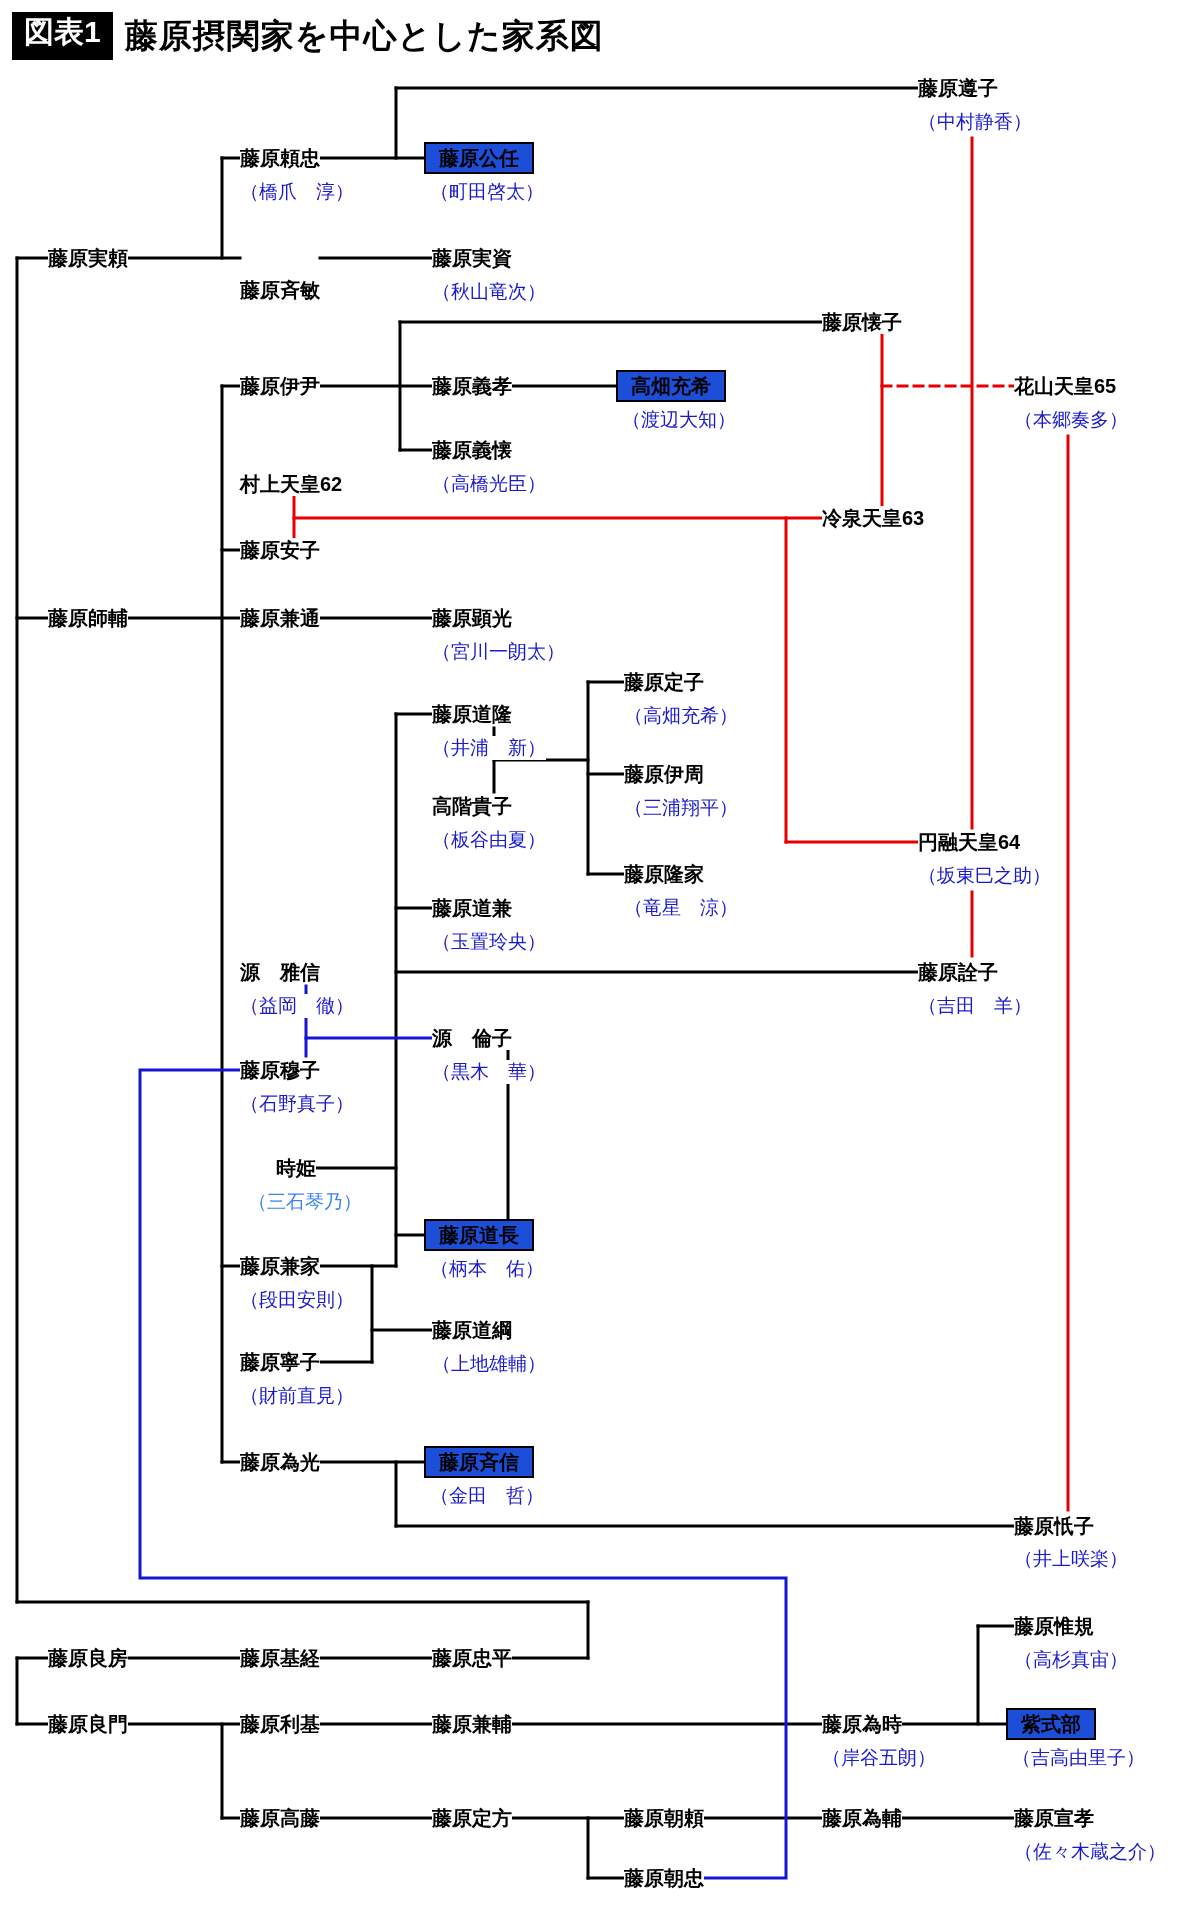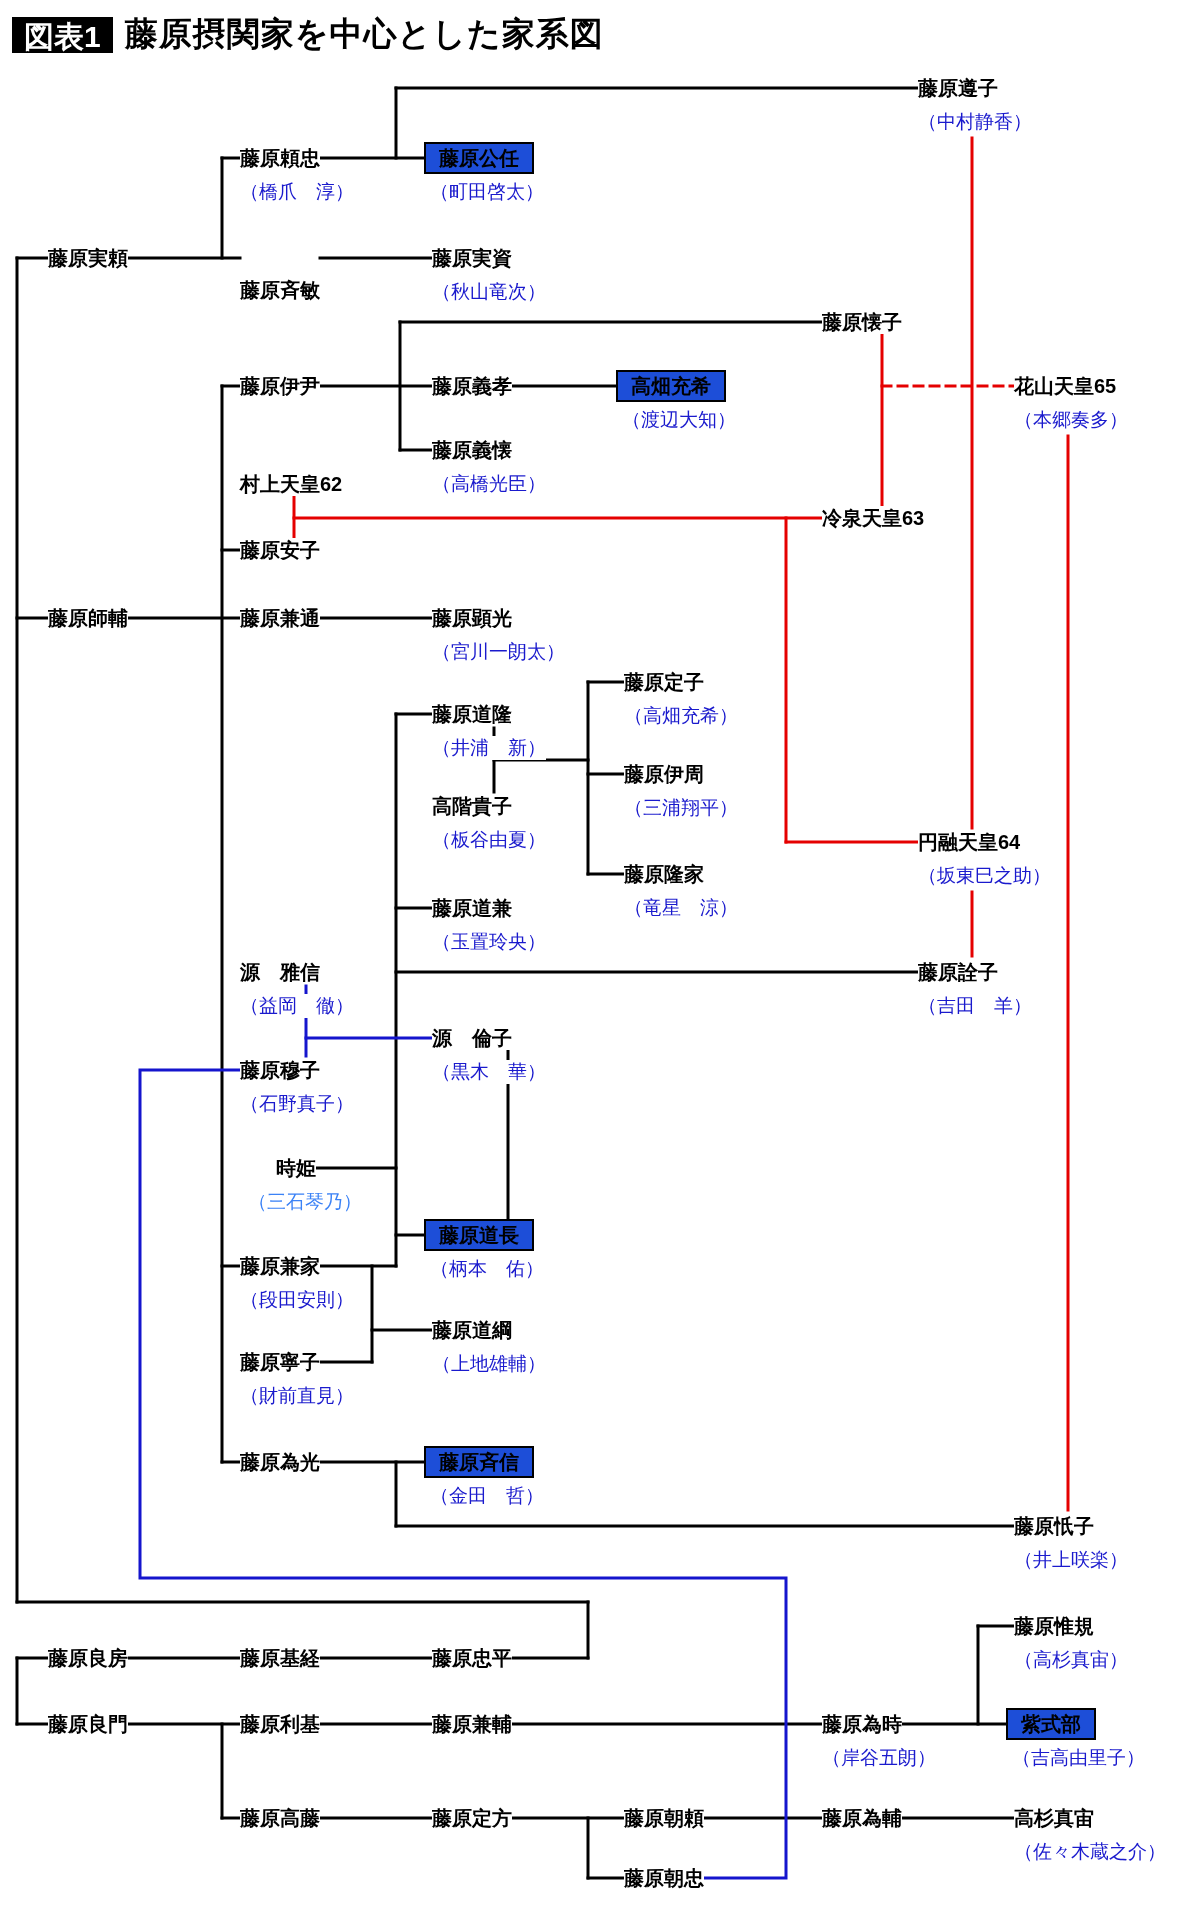--- a/index.html
+++ b/index.html
@@ -10,21 +10,21 @@
     font-family:"Liberation Sans","DejaVu Sans",sans-serif;
     overflow:hidden;
   }
   .titlebar{
     position:absolute;left:12px;top:12px;z-index:3;
     display:flex;align-items:center;gap:12px;
   }
   .tag{
     background:#000;color:#fff;
     font-size:30px;font-weight:700;
-    padding:3px 12px 0 12px;line-height:1.1;
+    padding:3px 12px 12px 12px;line-height:1.1;
   }
   .heading{
     font-size:33px;font-weight:700;color:#000;letter-spacing:1px;
   }
   #edges{position:absolute;left:0;top:0;z-index:1;}
   #nodes{position:absolute;left:0;top:0;width:100%;height:100%;z-index:2;}
   .node{position:absolute;white-space:nowrap;z-index:2;}
   .pname{
     display:inline-block;
     font-size:20px;line-height:24px;font-weight:600;color:#000;
@@ -163,31 +163,31 @@
       <div class="node" style="left: 918px; top: 960px;"><span class="pname">藤原詮子</span><span class="actor" style="color: rgb(26, 26, 205);">（吉田　羊）</span></div>
       <div class="node" style="left: 432px; top: 1026px;"><span class="pname">源　倫子</span><span class="actor" style="color: rgb(26, 26, 205);">（黒木　華）</span></div>
       <div class="node" style="left: 240px; top: 1058px;"><span class="pname">藤原穆子</span><span class="actor" style="color: rgb(26, 26, 205);">（石野真子）</span></div>
       <div class="node" style="left: 248px; top: 1156px;"><span class="pname" style="margin-left: 28px;">時姫</span><span class="actor" style="color: #3b82f6; text-align: center;">（三石琴乃）</span></div>
       <div class="node boxed" style="left: 424px; top: 1219px;"><span class="pname">藤原道長</span><span class="actor" style="color: rgb(26, 26, 205);">（柄本　佑）</span></div>
       <div class="node" style="left: 240px; top: 1254px;"><span class="pname">藤原兼家</span><span class="actor" style="color: rgb(26, 26, 205);">（段田安則）</span></div>
       <div class="node" style="left: 432px; top: 1318px;"><span class="pname">藤原道綱</span><span class="actor" style="color: rgb(26, 26, 205);">（上地雄輔）</span></div>
       <div class="node" style="left: 240px; top: 1350px;"><span class="pname">藤原寧子</span><span class="actor" style="color: rgb(26, 26, 205);">（財前直見）</span></div>
       <div class="node" style="left: 240px; top: 1450px;"><span class="pname">藤原為光</span></div>
       <div class="node boxed" style="left: 424px; top: 1446px;"><span class="pname">藤原斉信</span><span class="actor" style="color: rgb(26, 26, 205);">（金田　哲）</span></div>
-      <div class="node" style="left: 1014px; top: 1514px;"><span class="pname">藤原忯子</span><span class="actor" style="color: rgb(26, 26, 205);">（井上咲楽）</span></div>
+      <div class="node" style="left: 1014px; top: 1514px;"><span class="pname">藤原忯子</span><span class="actor" style="color: rgb(26, 26, 205); font-family: Liberation Mono, monospace;">（井上咲楽）</span></div>
       <div class="node" style="left: 1014px; top: 1614px;"><span class="pname">藤原惟規</span><span class="actor" style="color: rgb(26, 26, 205);">（高杉真宙）</span></div>
       <div class="node" style="left: 48px; top: 1646px;"><span class="pname">藤原良房</span></div>
       <div class="node" style="left: 240px; top: 1646px;"><span class="pname">藤原基経</span></div>
       <div class="node" style="left: 432px; top: 1646px;"><span class="pname">藤原忠平</span></div>
       <div class="node" style="left: 48px; top: 1712px;"><span class="pname">藤原良門</span></div>
       <div class="node" style="left: 240px; top: 1712px;"><span class="pname">藤原利基</span></div>
       <div class="node" style="left: 432px; top: 1712px;"><span class="pname">藤原兼輔</span></div>
       <div class="node" style="left: 822px; top: 1712px;"><span class="pname">藤原為時</span><span class="actor" style="color: rgb(26, 26, 205); text-align: right;">（岸谷五朗）</span></div>
       <div class="node boxed" style="left: 1006px; top: 1708px;"><span class="pname">紫式部</span><span class="actor" style="color: rgb(26, 26, 205);">（吉高由里子）</span></div>
       <div class="node" style="left: 240px; top: 1806px;"><span class="pname">藤原高藤</span></div>
       <div class="node" style="left: 432px; top: 1806px;"><span class="pname">藤原定方</span></div>
       <div class="node" style="left: 624px; top: 1806px;"><span class="pname">藤原朝頼</span></div>
       <div class="node" style="left: 822px; top: 1806px;"><span class="pname">藤原為輔</span></div>
-      <div class="node" style="left: 1014px; top: 1806px;"><span class="pname">高杉真宙</span><span class="actor" style="color: rgb(26, 26, 205);">（佐々木蔵之介）</span></div>
+      <div class="node" style="left: 1014px; top: 1806px;"><span class="pname">藤原宣孝</span><span class="actor" style="color: rgb(26, 26, 205);">（佐々木蔵之介）</span></div>
       <div class="node" style="left: 624px; top: 1866px;"><span class="pname">藤原朝忠</span></div>
     </div>
 
 </div>
 
 </body></html>

